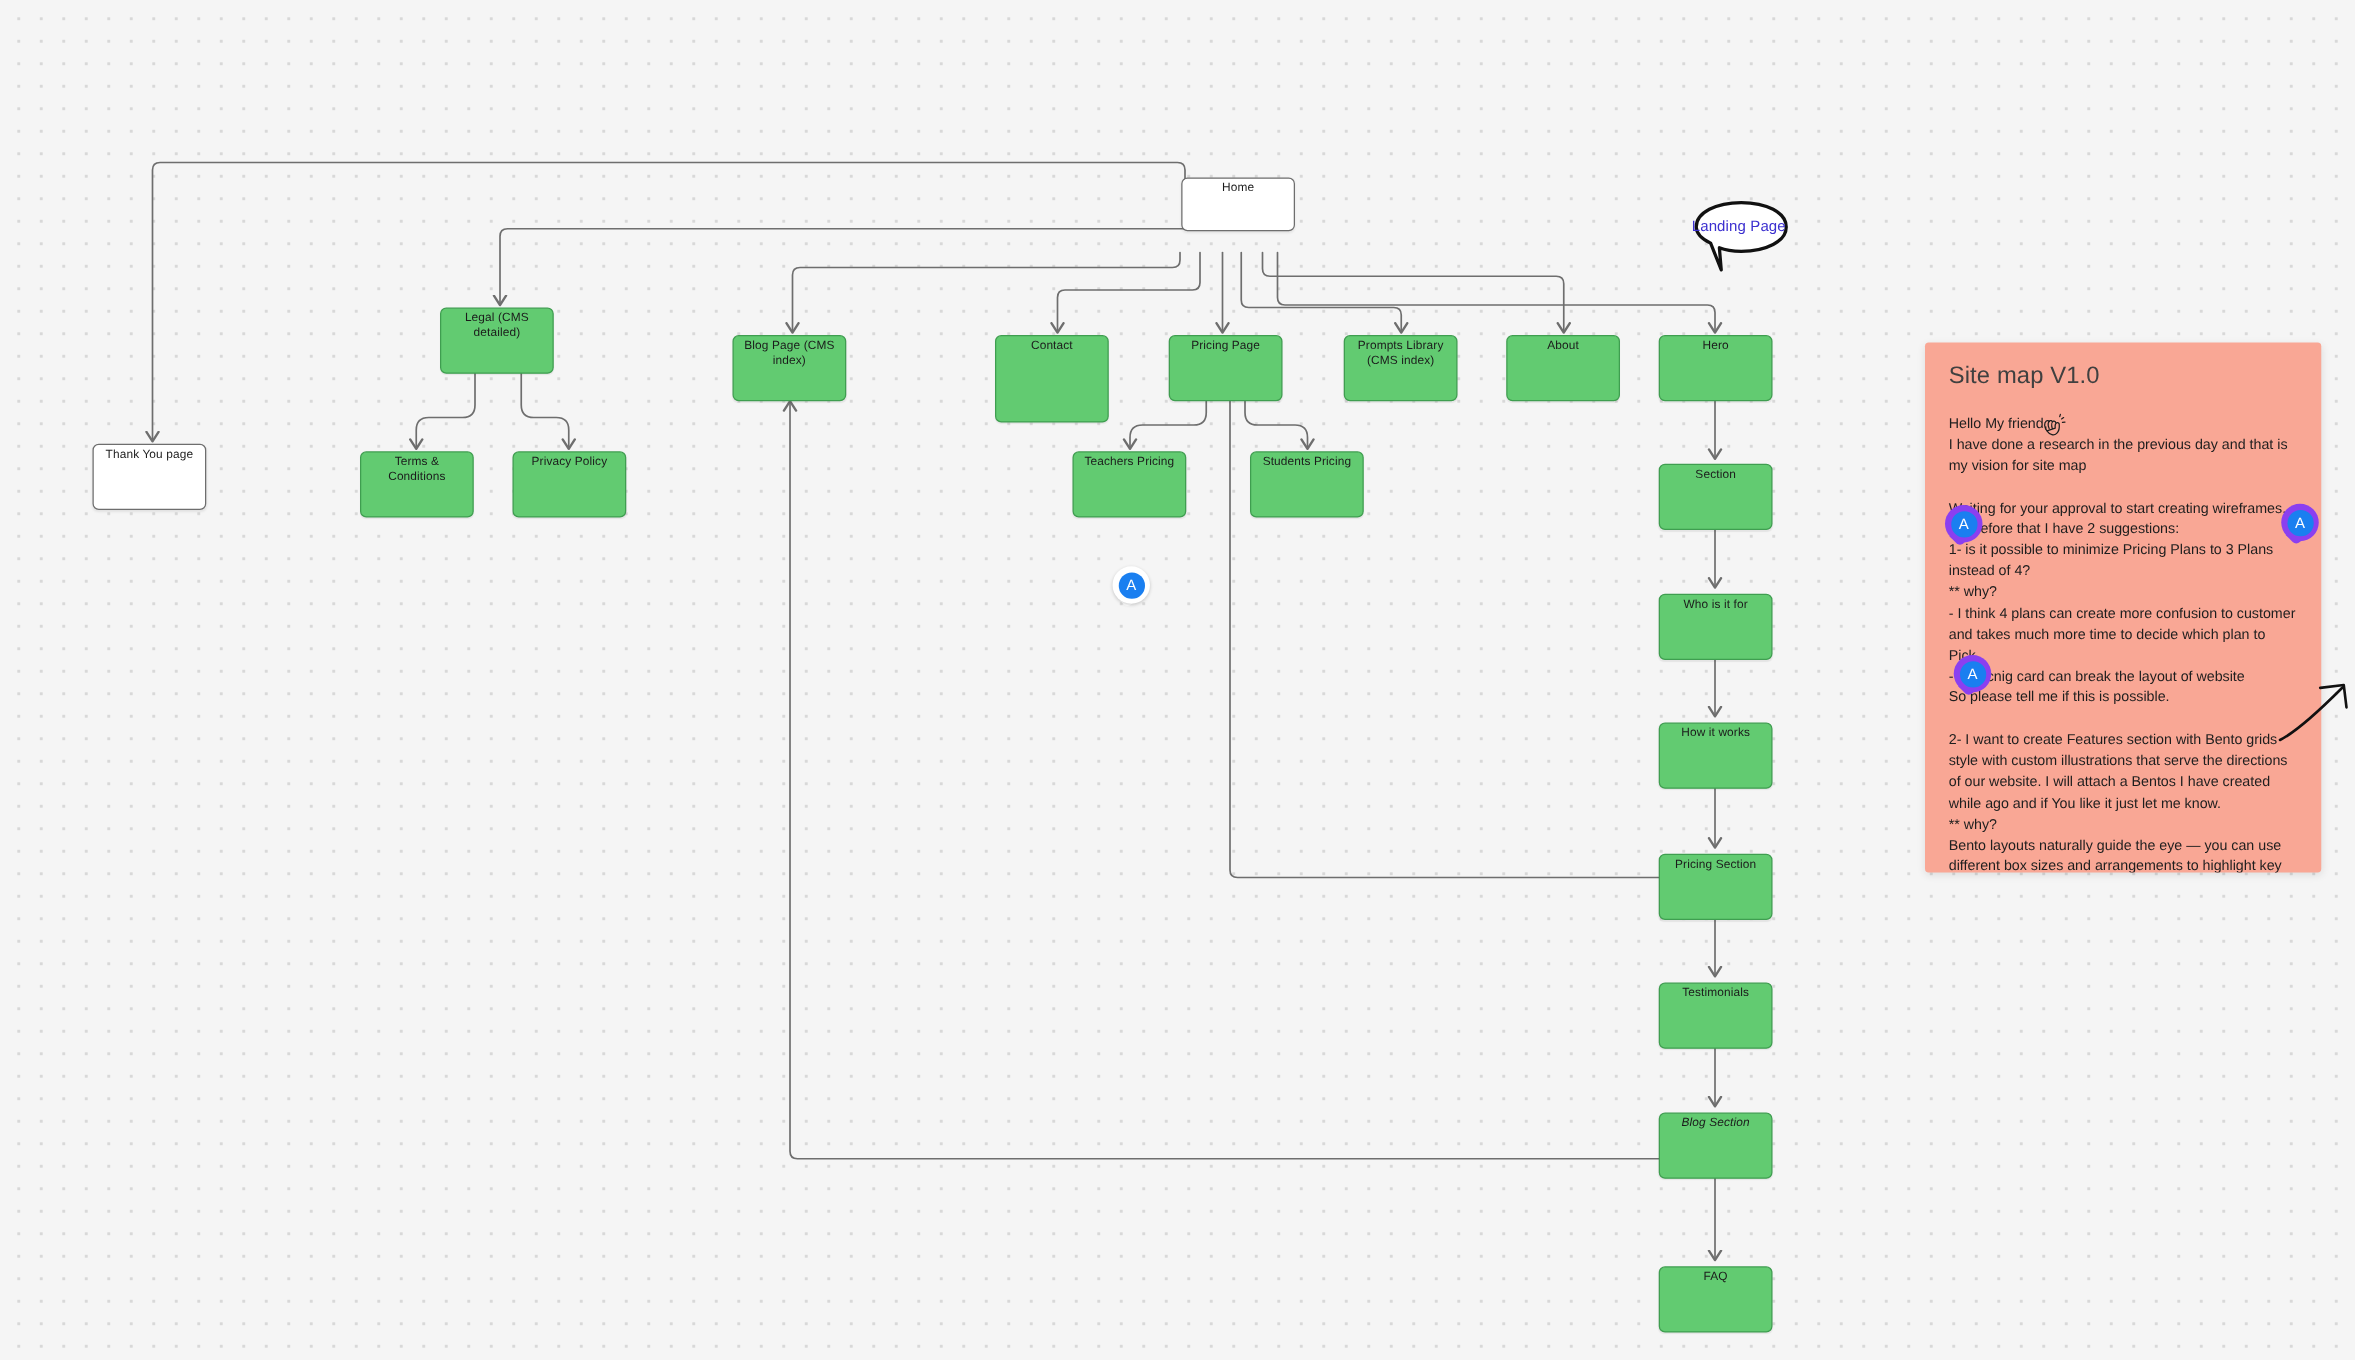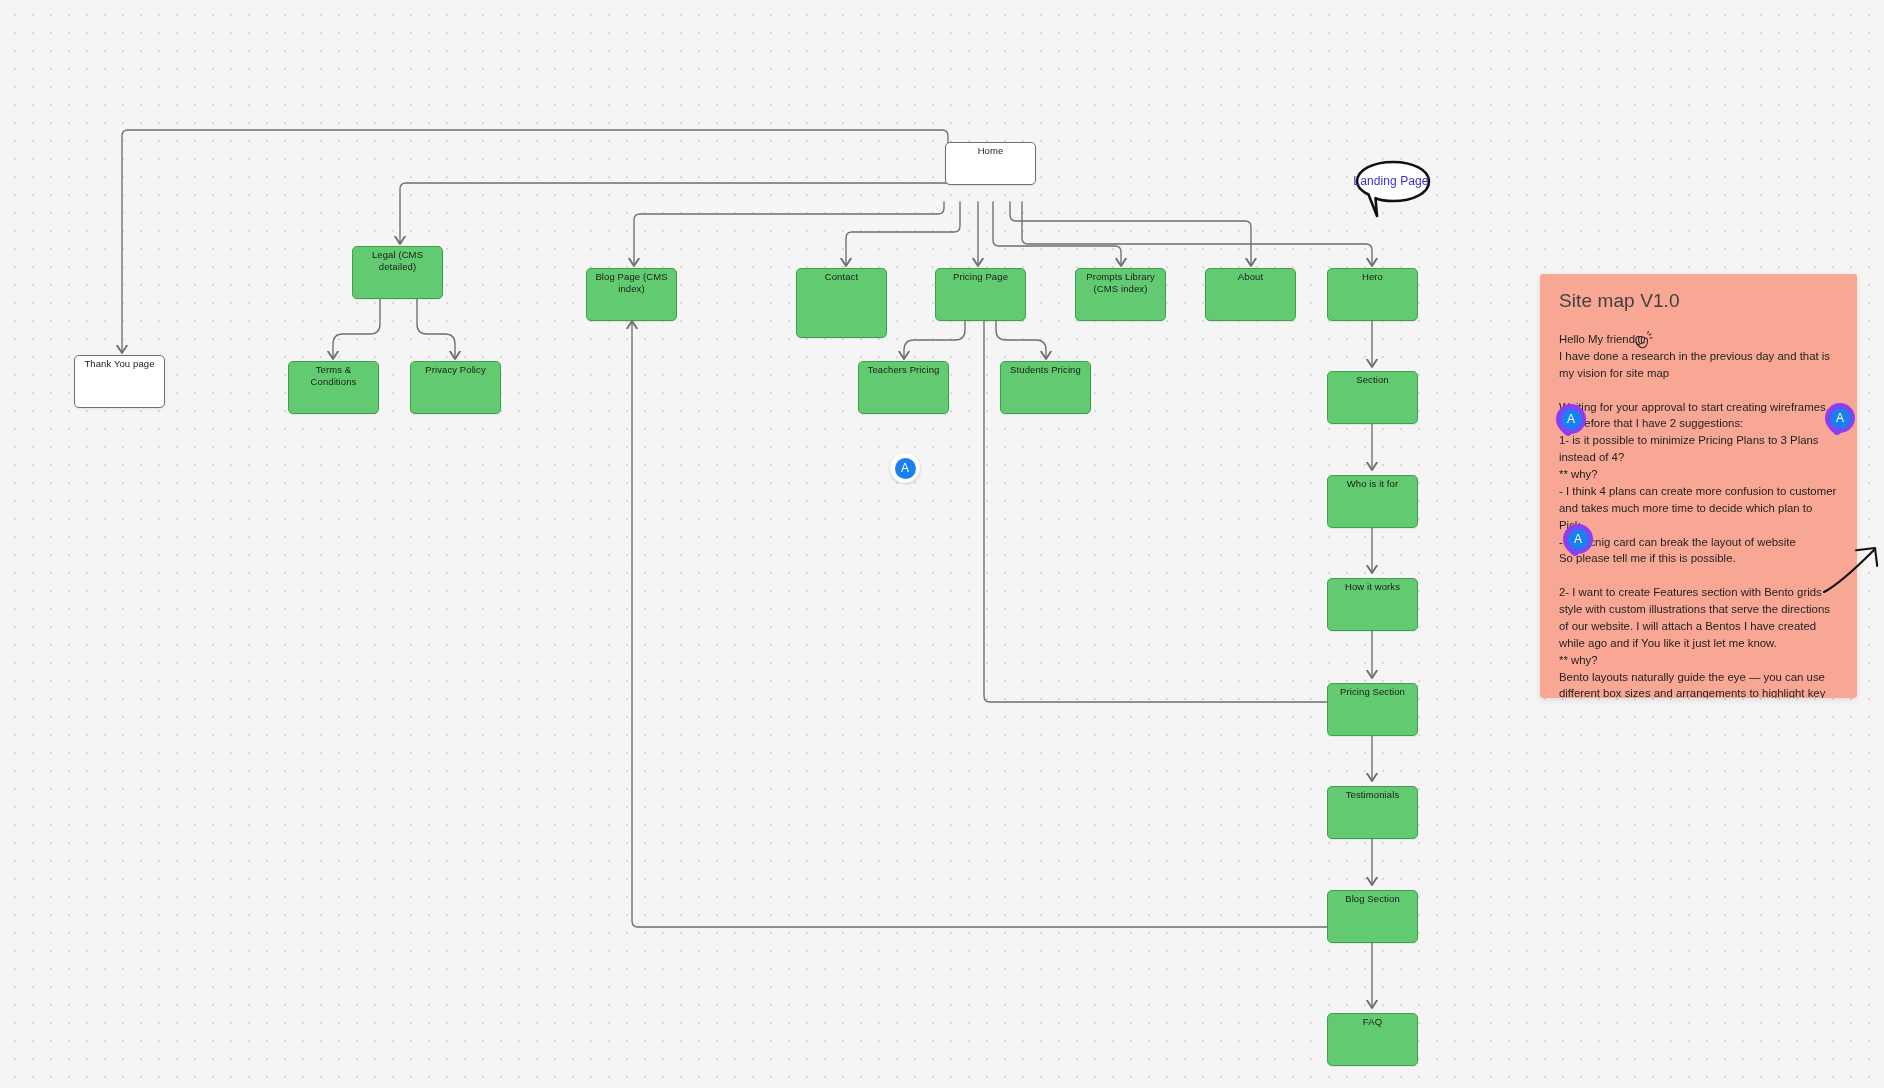--- a/index.html
+++ b/index.html
@@ -264,21 +264,21 @@
   </div>
 
   <div class="node green" style="left:1327px;top:683px;width:91px;height:53px;">
     <span class="node-label">Pricing Section</span>
   </div>
 
   <div class="node green" style="left:1327px;top:786px;width:91px;height:53px;">
     <span class="node-label">Testimonials</span>
   </div>
 
-  <div class="node green" style="left:1327px;top:890px;width:91px;height:53px;">
+  <div class="node green" style="left:1327px;top:890px;width:91px;height:53px;font-style:italic;">
     <span class="node-label">Blog Section</span>
   </div>
 
   <div class="node green" style="left:1327px;top:1013px;width:91px;height:53px;">
     <span class="node-label">FAQ</span>
   </div>
 
   <div id="bubble">
     <svg width="80" height="64" viewBox="0 0 80 64" xmlns="http://www.w3.org/2000/svg">
       <path d="M40,2 C60,2 76,10 76,21.5 C76,33 60,41 40,41 C33,41 27,40 22.5,38.2

